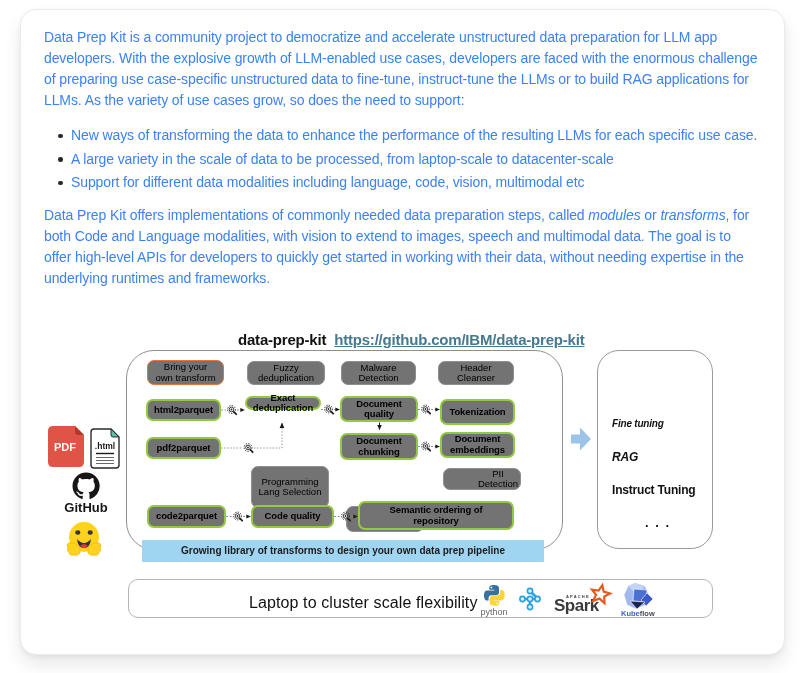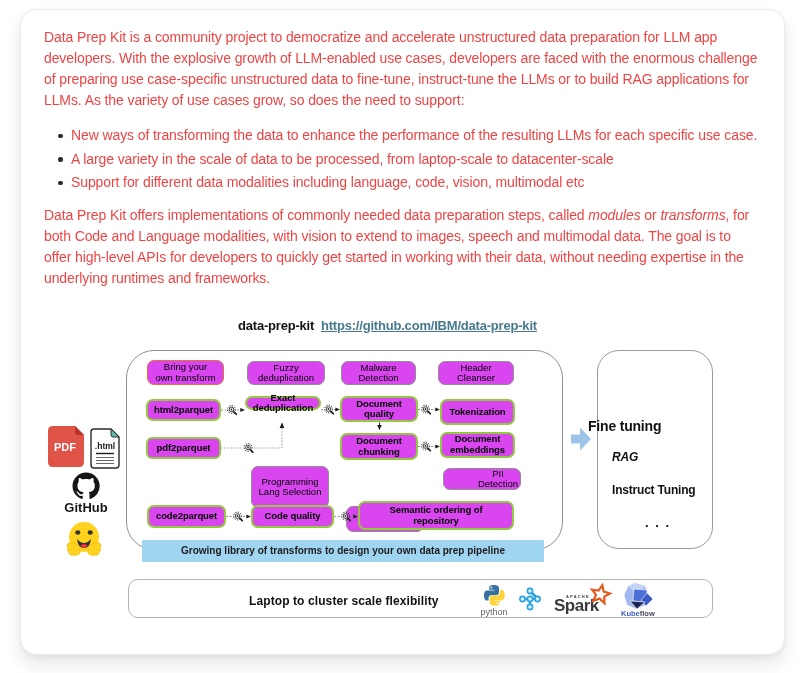--- a/index.html
+++ b/index.html
@@ -1,25 +1,25 @@
 <!DOCTYPE html>
 <html><head>
 <meta charset="utf-8">
 <style>
 * { margin:0; padding:0; box-sizing:border-box; }
 html,body { width:800px; height:673px; background:#ffffff; font-family:"Liberation Sans",sans-serif; position:relative; overflow:hidden; }
 .card { position:absolute; left:20px; top:9px; width:765px; height:646px; background:#fff; border:1px solid #ebebeb; border-radius:16px; box-shadow:0 10px 18px rgba(0,0,0,.09), 0 2px 5px rgba(0,0,0,.05); }
-.tx { position:absolute; left:44px; color:#ef4444; font-size:14px; line-height:21px; letter-spacing:-0.1px; white-space:nowrap; }
+.tx { position:absolute; left:44px; color:#3b82f6; font-size:14px; line-height:21px; letter-spacing:-0.1px; white-space:nowrap; }
 .tx i { letter-spacing:-0.1px; }
 ul.tx { list-style:none; }
 ul.tx li { position:relative; padding-left:26px; }
 ul.tx li + li { margin-top:2.5px; }
 ul.tx li:before { content:""; position:absolute; left:13px; top:8.5px; width:4.5px; height:4.5px; border-radius:50%; background:#24292f; }
 
-.dbox { position:absolute; background:#d946ef; border-radius:7px; display:flex; align-items:center; justify-content:center; text-align:center; color:#000; font-size:9.5px; line-height:10.5px; }
+.dbox { position:absolute; background:#737373; border-radius:7px; display:flex; align-items:center; justify-content:center; text-align:center; color:#000; font-size:9.5px; line-height:10.5px; }
 .green { border:2.2px solid #93c940; font-weight:bold; letter-spacing:-0.1px; }
 .gray  { border:1.2px solid #8f8f8f; }
 .orange{ border:1.6px solid #e2743b; }
 .lbl { position:absolute; color:#111; }
 </style>
 </head>
 <body>
 <div class="card"></div>
 
 <div class="tx" style="top:27px;">
@@ -35,56 +35,56 @@
 <li>Support for different data modalities including language, code, vision, multimodal etc</li>
 </ul>
 
 <div class="tx" style="top:205px;">
 Data Prep Kit offers implementations of commonly needed data preparation steps, called <i>modules</i> or <i>transforms</i>, for<br>
 both Code and Language modalities, with vision to extend to images, speech and multimodal data. The goal is to<br>
 offer high-level APIs for developers to quickly get started in working with their data, without needing expertise in the<br>
 underlying runtimes and frameworks.
 </div>
 
-<div class="lbl" style="left:238px; top:318px; font-size:13px; font-weight:bold; letter-spacing:-0.2px;">data-prep-kit&nbsp; <span style="color:#47798e; text-decoration:underline; font-weight:bold;">https://github.com/IBM/data-prep-kit</span></div>
+<div class="lbl" style="left:238px; top:331px; font-size:15px; font-weight:bold; letter-spacing:-0.2px;">data-prep-kit&nbsp; <span style="color:#47798e; text-decoration:underline; font-weight:bold;">https://github.com/IBM/data-prep-kit</span></div>
 
 <div style="position:absolute; left:126px; top:350px; width:437px; height:200px; border:1.2px solid #8f8f8f; border-radius:28px; background:#fff;"></div>
 
 <div style="position:absolute; left:597px; top:350px; width:116px; height:199px; border:1.2px solid #9a9a9a; border-radius:22px; background:#fff;"></div>
-<div class="lbl" style="left:588px; top:418px; font-size:14px; font-weight:bold; letter-spacing:-0.2px;">Fine tuning</div>
+<div class="lbl" style="left:612px; top:418px; font-size:10px; font-weight:bold; letter-spacing:-0.2px;font-style:italic;">Fine tuning</div>
 <div class="lbl" style="left:612px; top:450px; font-size:12px; font-weight:bold; letter-spacing:-0.2px;font-style:italic;">RAG</div>
 <div class="lbl" style="left:612px; top:483px; font-size:12px; font-weight:bold; letter-spacing:-0.2px;">Instruct Tuning</div>
 <div class="lbl" style="left:645px; top:515px; font-size:13px; font-weight:bold; letter-spacing:1.5px;">. . .</div>
 
 <div class="dbox orange" style="left:147px; top:360px; width:77px; height:25px;">Bring your<br>own transform</div>
 <div class="dbox gray" style="left:247px; top:361px; width:78px; height:24px;">Fuzzy<br>deduplication</div>
 <div class="dbox gray" style="left:341px; top:361px; width:75px; height:24px;">Malware<br>Detection</div>
 <div class="dbox gray" style="left:438px; top:361px; width:76px; height:24px;">Header<br>Cleanser</div>
 
 <div class="dbox green" style="left:146px; top:399px; width:75px; height:22px;">html2parquet</div>
 <div class="dbox green" style="left:245px; top:396px; width:76px; height:14px;">Exact<br>deduplication</div>
 <div class="dbox green" style="left:340px; top:396px; width:78px; height:26px;">Document<br>quality</div>
 <div class="dbox green" style="left:440px; top:399px; width:75px; height:26px;">Tokenization</div>
 
-<div class="dbox green" style="left:146px; top:437px; width:75px; height:22px;border-radius:6px;">pdf2parquet</div>
+<div class="dbox green" style="left:146px; top:437px; width:75px; height:22px;">pdf2parquet</div>
 <div class="dbox green" style="left:340px; top:433px; width:78px; height:27px;">Document<br>chunking</div>
 <div class="dbox green" style="left:440px; top:431.5px; width:75px; height:26px;">Document<br>embeddings</div>
 
 <div class="dbox gray" style="left:251px; top:466px; width:78px; height:42px;">Programming<br>Lang Selection</div>
 <div class="dbox gray" style="left:346px; top:466px; width:78px; height:26px;margin-top:40px;">Filtering<br>Transform</div>
 <div class="dbox gray" style="left:443px; top:468px; width:78px; height:22px;padding-left:32px;">PII Detection</div>
 
 <div class="dbox green" style="left:147px; top:505px; width:79px; height:23px;">code2parquet</div>
 <div class="dbox green" style="left:251px; top:505px; width:83px; height:23px;">Code quality</div>
 <div class="dbox green" style="left:358px; top:501px; width:156px; height:29px;">Semantic ordering of<br>repository</div>
 
 <div style="position:absolute; left:142px; top:540px; width:402px; height:21.5px; background:#a0d5f2; border-radius:1px; display:flex; align-items:center; justify-content:center; font-size:10px; font-weight:bold; color:#1b1b1b;">Growing library of transforms to design your own data prep pipeline</div>
 
 <div style="position:absolute; left:128px; top:579px; width:585px; height:39px; border:1.2px solid #b5b5b5; border-radius:10px; background:#fff;"></div>
-<div class="lbl" style="left:249px; top:594px; font-size:12px; font-weight:bold; letter-spacing:0.1px;">Laptop to cluster scale flexibility</div>
+<div class="lbl" style="left:249px; top:594px; font-size:16px; font-weight:normal; letter-spacing:0.1px;">Laptop to cluster scale flexibility</div>
 
 <svg width="800" height="673" viewBox="0 0 800 673" style="position:absolute; left:0; top:0;" xmlns="http://www.w3.org/2000/svg">
   <defs>
     <g id="gearmag">
       <circle cx="0" cy="0" r="3.9" fill="none" stroke="#222" stroke-width="1" stroke-dasharray="1.3 1.3"></circle>
       <circle cx="0" cy="0" r="2.3" fill="#fff" stroke="#222" stroke-width="0.9"></circle>
       <circle cx="0" cy="0" r="0.9" fill="#222"></circle>
       <line x1="2.4" y1="2.4" x2="4.7" y2="4.7" stroke="#222" stroke-width="1.8" stroke-linecap="round"></line>
     </g>
     <marker id="ah" markerWidth="6" markerHeight="6" refX="4.4" refY="2.5" orient="auto">

